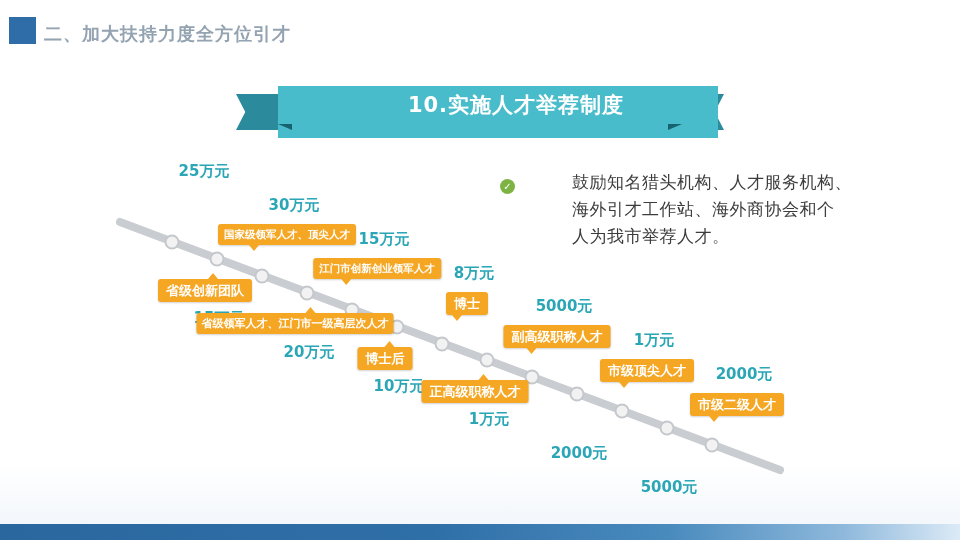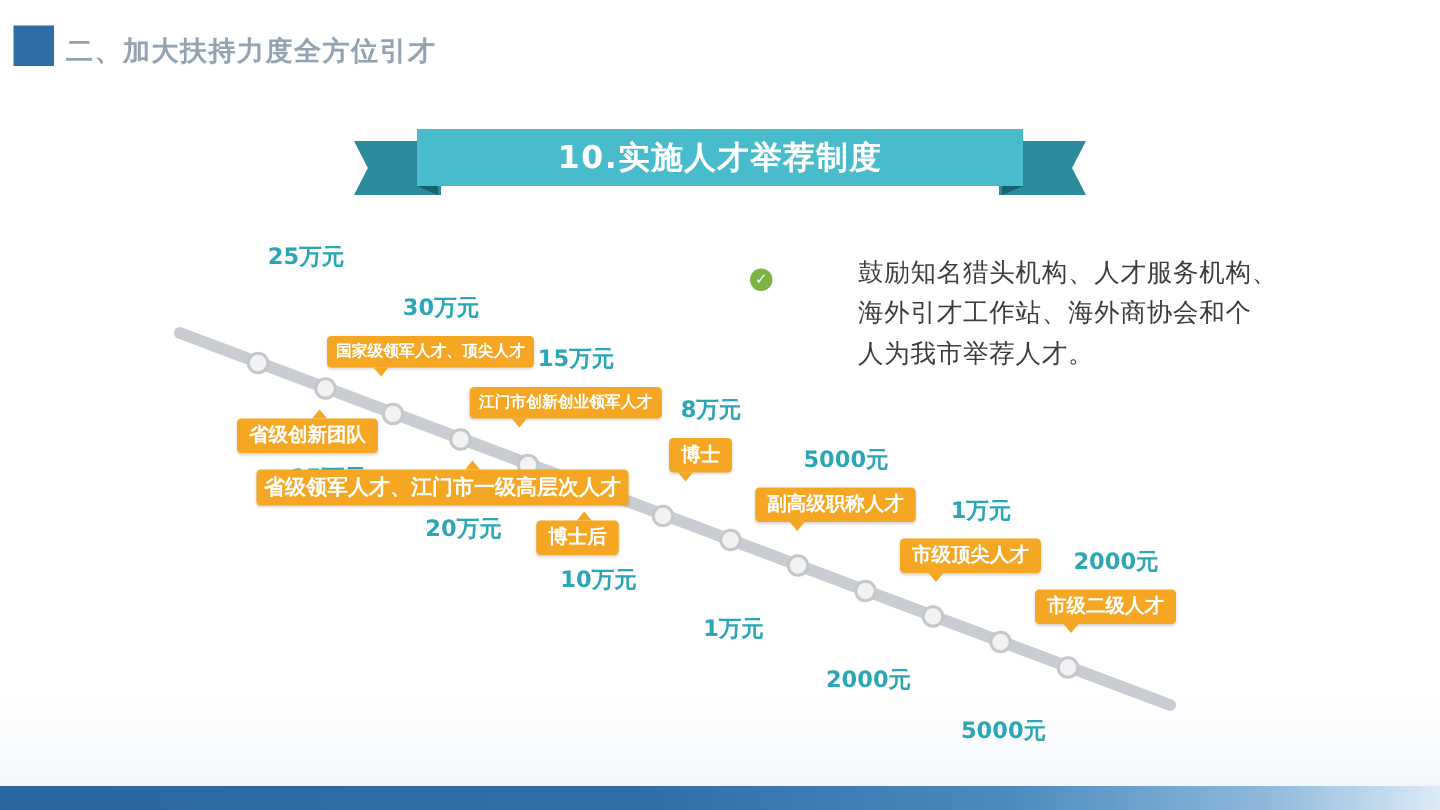--- a/index.html
+++ b/index.html
@@ -12,32 +12,32 @@
   .header-square{position:absolute;left:9px;top:17px;width:27px;height:27px;background:#2F6DA8;}
   .header-title{position:absolute;left:44px;top:22px;font-size:18px;font-weight:bold;color:#94A3B1;letter-spacing:1px;}
   
   .ribbon-side{position:absolute;top:94px;width:58px;height:36px;background:#2B8A9B;z-index:1;}
   .ribbon-left{left:236px;clip-path:polygon(0 0,100% 0,100% 100%,0 100%,16% 50%);}
   .ribbon-right{left:666px;clip-path:polygon(0 0,100% 0,84% 50%,100% 100%,0 100%);}
   .ribbon-fold{position:absolute;top:124px;width:14px;height:6px;background:#17626F;z-index:3;}
   .fold-left{left:278px;clip-path:polygon(0 0,100% 0,100% 100%);}
   .fold-right{left:668px;clip-path:polygon(0 0,100% 0,0 100%);}
   .ribbon-main{
-    position:absolute;left:278px;top:86px;width:404px;height:38px;background:#49BCCB;z-index:2;
-    color:#ffffff;font-size:21px;font-weight:bold;text-align:center;line-height:38px;letter-spacing:1px;
+    position:absolute;left:278px;top:86px;width:404px;height:52px;background:#49BCCB;z-index:2;
+    color:#ffffff;font-size:21px;font-weight:bold;text-align:center;line-height:38px;letter-spacing:1px;padding-left:36px;
   }
   
   .tl-svg{position:absolute;left:0;top:0;z-index:1;}
   .tag{
     position:absolute;transform:translateX(-50%);background:#F5A623;color:#ffffff;
     font-weight:bold;font-size:13px;line-height:1;padding:5px 8px;border-radius:3px;
     white-space:nowrap;z-index:3;box-shadow:0 1px 2px rgba(0,0,0,.18);
   }
   .tag.sm{font-size:10.5px;padding:5px 6px;}
-  .tag.xs{font-size:14px;padding:5px 5px;}
+  .tag.xs{font-size:11px;padding:5px 5px;}
   .tag-above::after{content:"";position:absolute;top:100%;left:26%;margin-left:-5px;border:5px solid transparent;border-top:6px solid #F5A623;}
   .tag-below::before{content:"";position:absolute;bottom:100%;left:58%;margin-left:-5px;border:5px solid transparent;border-bottom:6px solid #F5A623;}
   .amount{
     position:absolute;transform:translateX(-50%);color:#2BA6B6;font-weight:bold;
     font-size:15px;white-space:nowrap;z-index:2;
   }
   
   .check{
     position:absolute;left:500px;top:179px;width:15px;height:15px;border-radius:50%;
     background:#7CB342;color:#fff;font-size:10px;line-height:15px;text-align:center;font-weight:bold;
@@ -102,20 +102,21 @@
 
   <div class="tag tag-below" style="left:205px;top:279px">省级创新团队</div>
   <div class="amount" style="left:219px;top:309px">15万元</div>
 
   <div class="tag tag-below xs" style="left:295px;top:313px">省级领军人才、江门市一级高层次人才</div>
   <div class="amount" style="left:309px;top:343px">20万元</div>
 
   <div class="tag tag-below" style="left:385px;top:347px">博士后</div>
   <div class="amount" style="left:399px;top:377px">10万元</div>
 
+  <div class="tag tag-below" style="left:475px;top:380px">正高级职称人才</div>
   <div class="amount" style="left:489px;top:410px">1万元</div>
 
   <div class="amount" style="left:579px;top:444px">2000元</div>
 
   <div class="amount" style="left:669px;top:478px">5000元</div>
 
   <span class="check">✓</span>
   <div class="note-text">
     <div>鼓励知名猎头机构、人才服务机构、</div>
     <div>海外引才工作站、海外商协会和个</div>

